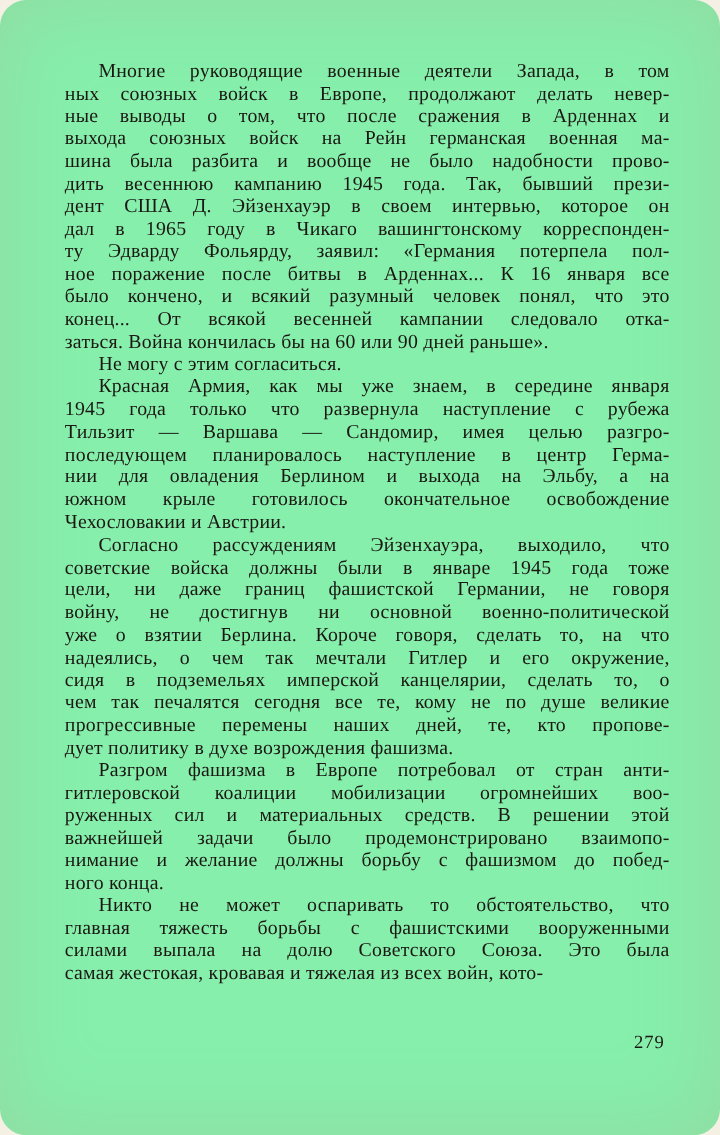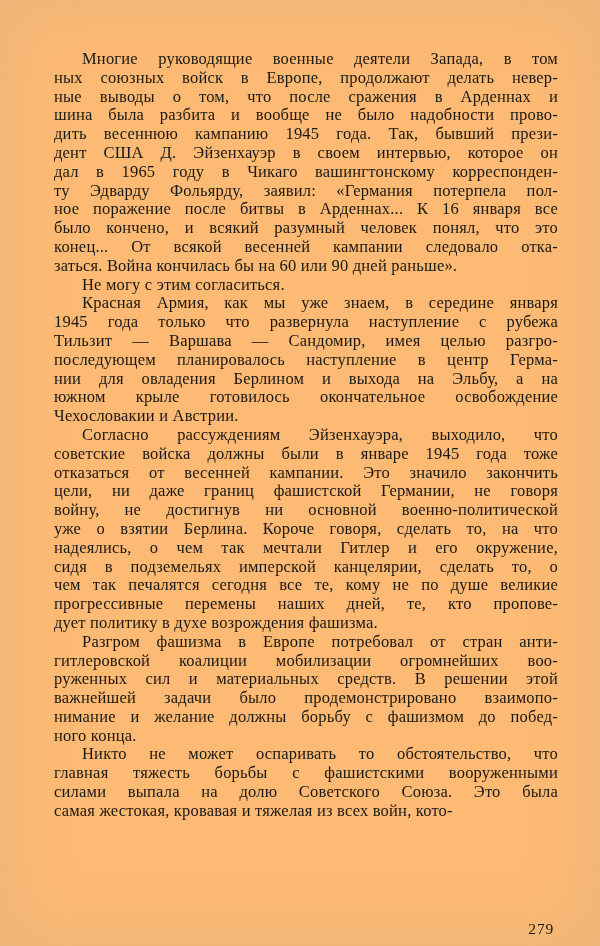--- a/index.html
+++ b/index.html
@@ -9,76 +9,77 @@
     height: 946px;
     background: #f4f1e4;
     font-family: "Liberation Serif", "DejaVu Serif", serif;
     color: #1b1813;
     position: relative;
     overflow: hidden;
   }
   .page {
     position: absolute;
     inset: 0;
-    background: #fdba74;
+    background: #86efac;
     box-shadow: inset 0 0 70px rgba(176, 166, 134, 0.28);
+    border-radius: 22px;
   }
   .text-block {
     position: absolute;
     left: 54px;
     top: 50px;
     width: 504px;
   }
   .line {
     font-size: 16.5px;
     line-height: 18.8px;
     letter-spacing: 0.2px;
     text-align: justify;
     text-align-last: justify;
     white-space: normal;
   }
   .line.first { text-indent: 28px; }
   .line.last { text-align-last: left; }
   .page-number {
     position: absolute;
     right: 46px;
-    top: 920px;
+    top: 860px;
     font-size: 15.5px;
     letter-spacing: 0.8px;
     color: #1b1813;
   }
 </style>
 </head>
 <body>
 
 <div class="page">
   <div class="text-block">
       <div class="line first">Многие руководящие военные деятели Запада, в том</div>
       <div class="line">ных союзных войск в Европе, продолжают делать невер-</div>
       <div class="line">ные выводы о том, что после сражения в Арденнах и</div>
+      <div class="line">выхода союзных войск на Рейн германская военная ма-</div>
       <div class="line">шина была разбита и вообще не было надобности прово-</div>
       <div class="line">дить весеннюю кампанию 1945 года. Так, бывший прези-</div>
       <div class="line">дент США Д. Эйзенхауэр в своем интервью, которое он</div>
       <div class="line">дал в 1965 году в Чикаго вашингтонскому корреспонден-</div>
       <div class="line">ту Эдварду Фольярду, заявил: «Германия потерпела пол-</div>
       <div class="line">ное поражение после битвы в Арденнах... К 16 января все</div>
       <div class="line">было кончено, и всякий разумный человек понял, что это</div>
       <div class="line">конец... От всякой весенней кампании следовало отка-</div>
       <div class="line last">заться. Война кончилась бы на 60 или 90 дней раньше».</div>
       <div class="line first last">Не могу с этим согласиться.</div>
       <div class="line first">Красная Армия, как мы уже знаем, в середине января</div>
       <div class="line">1945 года только что развернула наступление с рубежа</div>
       <div class="line">Тильзит — Варшава — Сандомир, имея целью разгро-</div>
       <div class="line">последующем планировалось наступление в центр Герма-</div>
       <div class="line">нии для овладения Берлином и выхода на Эльбу, а на</div>
       <div class="line">южном крыле готовилось окончательное освобождение</div>
       <div class="line last">Чехословакии и Австрии.</div>
       <div class="line first">Согласно рассуждениям Эйзенхауэра, выходило, что</div>
       <div class="line">советские войска должны были в январе 1945 года тоже</div>
-      <div class="line">отказаться от весенней кампании. Это значило закончить</div>
       <div class="line">цели, ни даже границ фашистской Германии, не говоря</div>
       <div class="line">войну, не достигнув ни основной военно-политической</div>
       <div class="line">уже о взятии Берлина. Короче говоря, сделать то, на что</div>
       <div class="line">надеялись, о чем так мечтали Гитлер и его окружение,</div>
       <div class="line">сидя в подземельях имперской канцелярии, сделать то, о</div>
       <div class="line">чем так печалятся сегодня все те, кому не по душе великие</div>
       <div class="line">прогрессивные перемены наших дней, те, кто пропове-</div>
       <div class="line last">дует политику в духе возрождения фашизма.</div>
       <div class="line first">Разгром фашизма в Европе потребовал от стран анти-</div>
       <div class="line">гитлеровской коалиции мобилизации огромнейших воо-</div>

